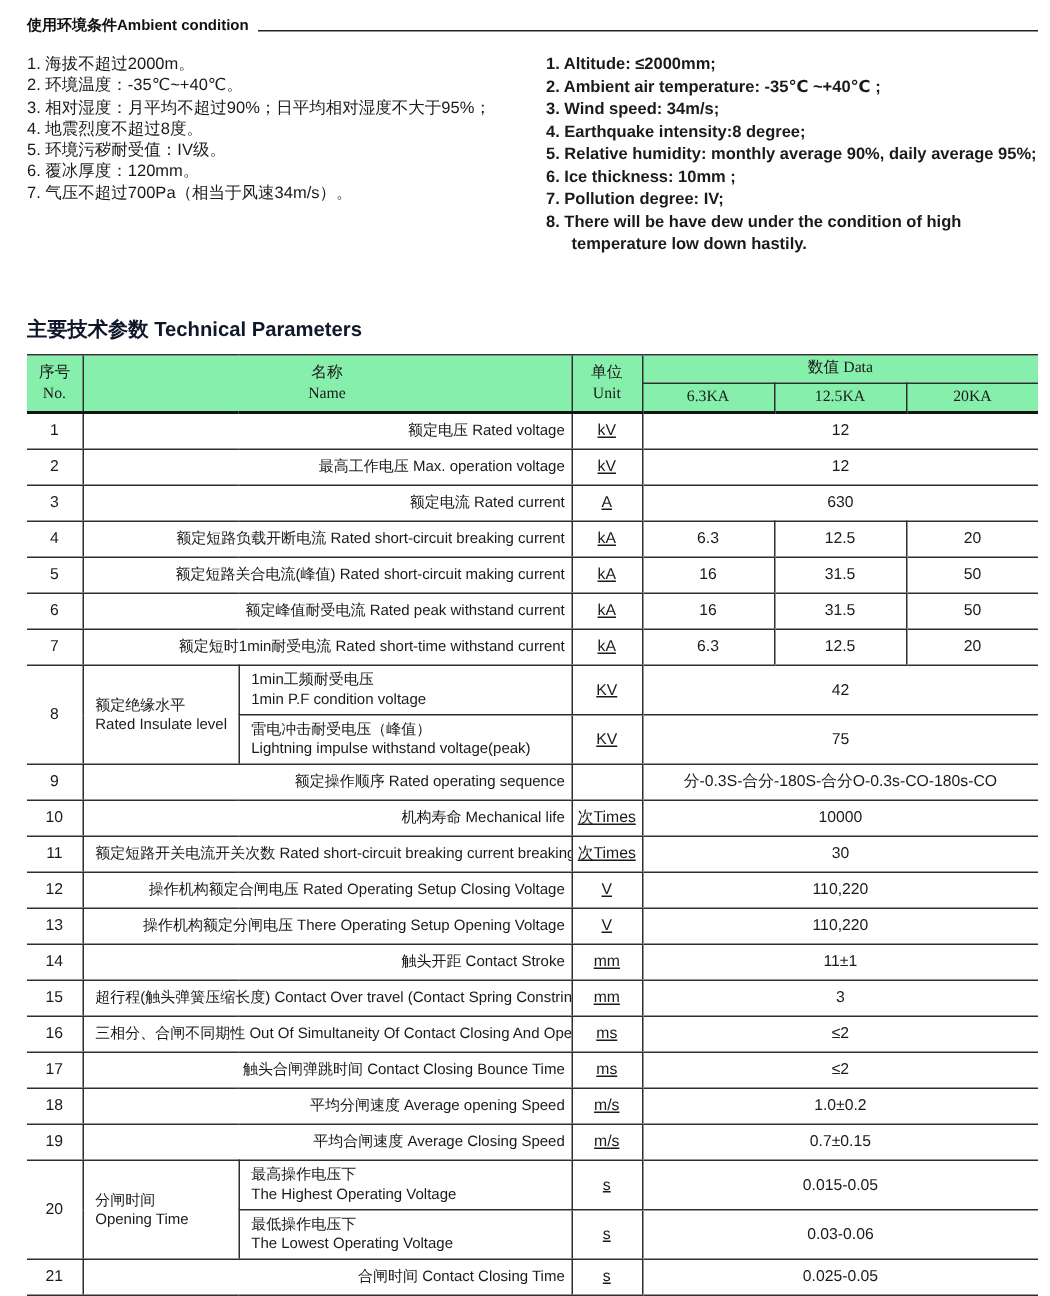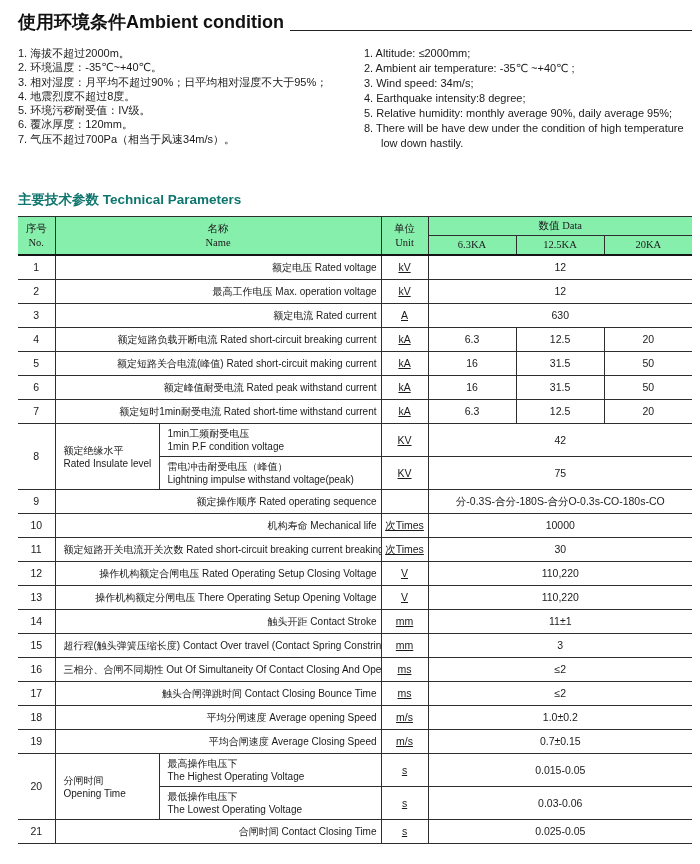--- a/index.html
+++ b/index.html
@@ -4,36 +4,36 @@
 <style>
   html,body{margin:0;padding:0;}
   body{
     width:700px;height:864px;background:#ffffff;
     font-family:"Liberation Sans","DejaVu Sans",sans-serif;
     color:#1a1a1a;overflow:hidden;
   }
   .page{padding:10px 8px 0 18px;width:674px;}
 
   
-  .sec-title{display:flex;align-items:flex-end;font-size:18px;font-weight:bold;color:#111;}
+  .sec-title{display:flex;align-items:flex-end;font-size:10px;font-weight:bold;color:#111;}
   .sec-title .rule{flex:1;border-bottom:1.5px solid #222;margin:0 0 3px 6px;}
 
   
   .ambient-cols{display:flex;margin-top:12px;}
   .col-left{width:332px;flex:0 0 332px;}
   .col-right{flex:1;padding-left:14px;}
   .list-item{
     font-size:11px;line-height:14.3px;
     padding-left:17px;text-indent:-17px;
     letter-spacing:0;
   }
-  .col-right .list-item{line-height:15px;}
+  .col-right .list-item{line-height:15px;font-weight:bold;}
 
   
-  .tech-title{margin-top:40px;font-size:13.5px;font-weight:bold;color:#0f766e;}
+  .tech-title{margin-top:40px;font-size:13.5px;font-weight:bold;color:#0f172a;}
   table{border-collapse:collapse;table-layout:fixed;width:674px;margin-top:7px;}
   col.w-no{width:37px;} col.w-ga{width:104px;} col.w-gb{width:222px;}
   col.w-unit{width:47px;} col.w-v{width:88px;}
   th,td{
     border-top:1px solid #2e2e2e;border-bottom:1px solid #2e2e2e;
     border-left:1px solid #2e2e2e;border-right:0;
     font-size:10.5px;font-weight:normal;color:#1a1a1a;
     padding:0;vertical-align:middle;
   }
   .edge{border-left:0 !important;}
@@ -70,20 +70,22 @@
         <div class="list-item">5. 环境污秽耐受值：IV级。</div>
         <div class="list-item">6. 覆冰厚度：120mm。</div>
         <div class="list-item">7. 气压不超过700Pa（相当于风速34m/s）。</div>
       </div>
     <div class="col-right" id="ambient-right">
         <div class="list-item">1. Altitude: ≤2000mm;</div>
         <div class="list-item">2. Ambient air temperature: -35℃ ~+40℃ ;</div>
         <div class="list-item">3. Wind speed: 34m/s;</div>
         <div class="list-item">4. Earthquake intensity:8 degree;</div>
         <div class="list-item">5. Relative humidity: monthly average 90%, daily average 95%;</div>
+        <div class="list-item">6. Ice thickness: 10mm ;</div>
+        <div class="list-item">7. Pollution degree: IV;</div>
         <div class="list-item">8. There will be have dew under the condition of high temperature low down hastily.</div>
       </div>
   </div>
 
   <div class="tech-title">主要技术参数 Technical Parameters</div>
 
   <table>
     <colgroup>
       <col class="w-no">
         <col class="w-ga">

